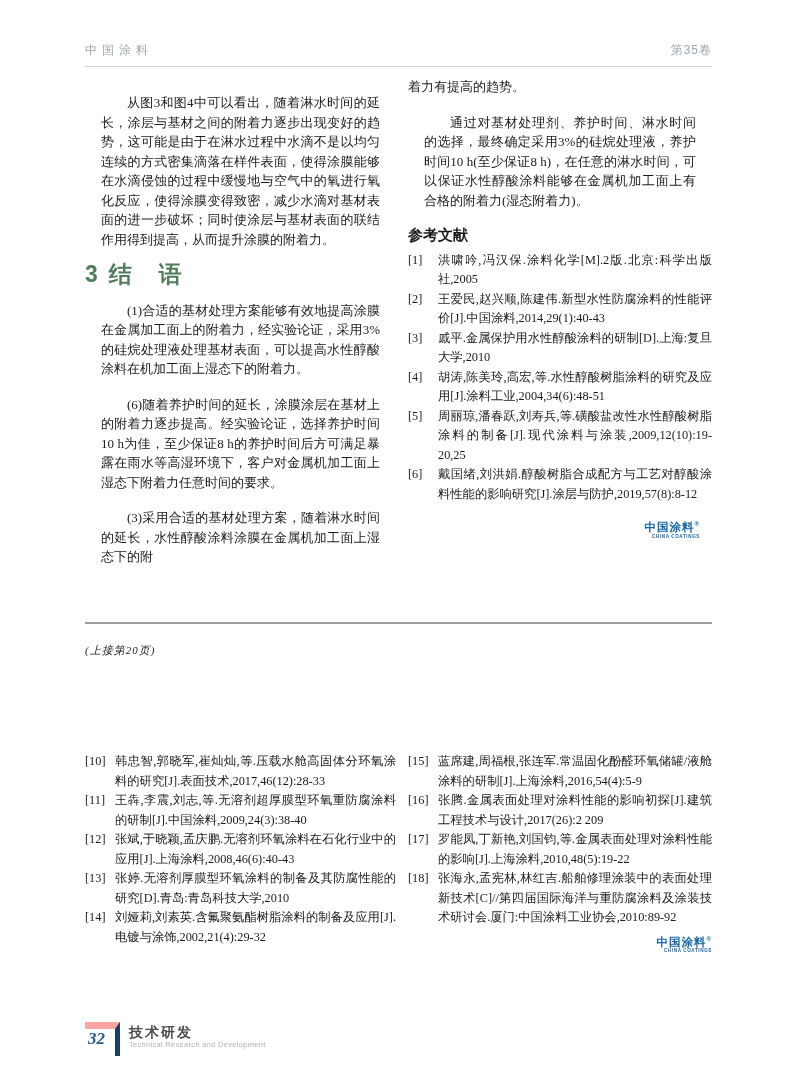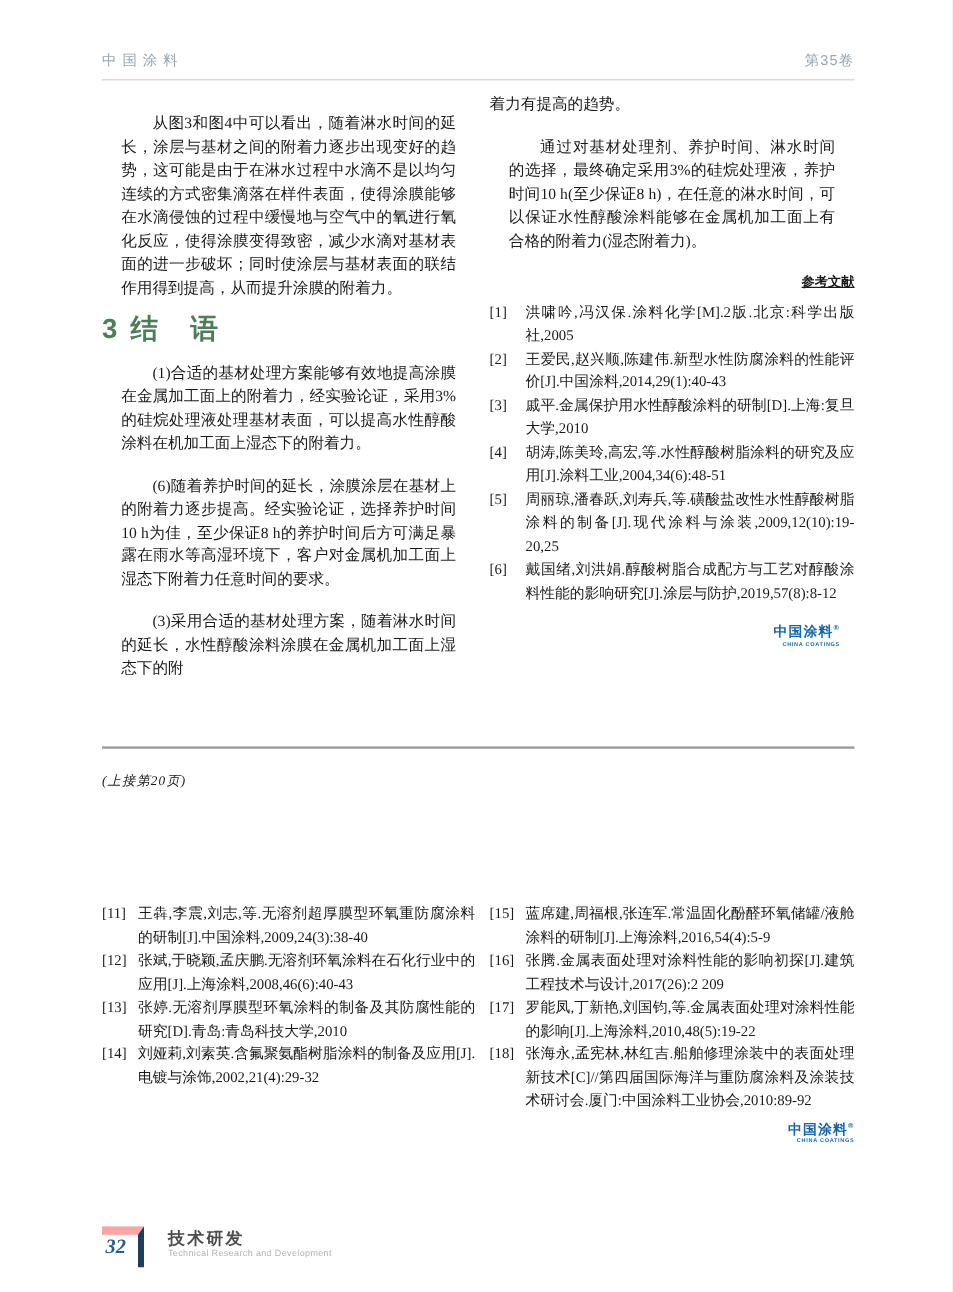--- a/index.html
+++ b/index.html
@@ -38,21 +38,21 @@
   .section-heading{
     margin:13px 0 9px 0;
     color:#4f7d58;font-weight:bold;font-size:23px;
     font-family:"Liberation Sans","DejaVu Sans",sans-serif;
   }
   .sec-num{margin-right:11px;}
   .sec-title{letter-spacing:2px;}
 
   .refs-title{
     margin:7px 0 5px 0;
-    text-align:right;font-weight:bold;font-size:11px;text-decoration:underline;
+    text-align:left;font-weight:bold;font-size:15px;
   }
   .ref{display:flex;font-size:12.3px;line-height:19.5px;margin:0;}
   .ref-num{flex:0 0 30px;}
   .ref-text{flex:1;text-align:justify;}
 
   
   .logo{display:flex;flex-direction:column;align-items:flex-end;
     font-family:"Liberation Sans","DejaVu Sans",sans-serif;color:#1565a8;}
   .logo-top{margin-top:14px;padding-right:12px;}
   .logo-bottom{margin-top:5px;padding-right:0;}
@@ -69,21 +69,21 @@
   
   .page-footer{position:absolute;left:85px;top:1022px;display:flex;align-items:flex-start;}
   .pageno-box{
     border-top:7px solid #fca5a5;border-right:5px solid #1d3e5e;
     padding:0 10px 7px 3px;
   }
   .pageno{
     font-style:italic;font-weight:bold;font-size:17px;color:#2a5d8f;
     font-family:"Liberation Serif","DejaVu Serif",serif;
   }
-  .footer-text{padding-left:20px;padding-top:2px;
+  .footer-text{padding-left:9px;padding-top:2px;
     font-family:"Liberation Sans","DejaVu Sans",sans-serif;}
   .footer-zh{font-size:14px;font-weight:bold;color:#4d4d4d;letter-spacing:2px;line-height:16px;}
   .footer-en{font-size:7.5px;color:#b3b3b3;letter-spacing:.3px;line-height:10px;}
 </style>
 </head>
 <body>
 
 <div class="page">
 
   <div class="page-header">
@@ -135,20 +135,24 @@
       <div class="logo-zh"><span>中国涂料</span><sup>®</sup></div>
       <div class="logo-en">CHINA COATINGS</div>
     </div>
   </div>
 
   <div class="mid-divider"></div>
   <div class="continued-note">(上接第20页)</div>
 
   <div class="col col-left-bottom">
     <div class="ref">
+      <span class="ref-num">[10]</span>
+      <span class="ref-text">韩忠智,郭晓军,崔灿灿,等.压载水舱高固体分环氧涂料的研究[J].表面技术,2017,46(12):28-33</span>
+    </div>
+    <div class="ref">
       <span class="ref-num">[11]</span>
       <span class="ref-text">王犇,李震,刘志,等.无溶剂超厚膜型环氧重防腐涂料的研制[J].中国涂料,2009,24(3):38-40</span>
     </div>
     <div class="ref">
       <span class="ref-num">[12]</span>
       <span class="ref-text">张斌,于晓颖,孟庆鹏.无溶剂环氧涂料在石化行业中的应用[J].上海涂料,2008,46(6):40-43</span>
     </div>
     <div class="ref">
       <span class="ref-num">[13]</span>
       <span class="ref-text">张婷.无溶剂厚膜型环氧涂料的制备及其防腐性能的研究[D].青岛:青岛科技大学,2010</span>

